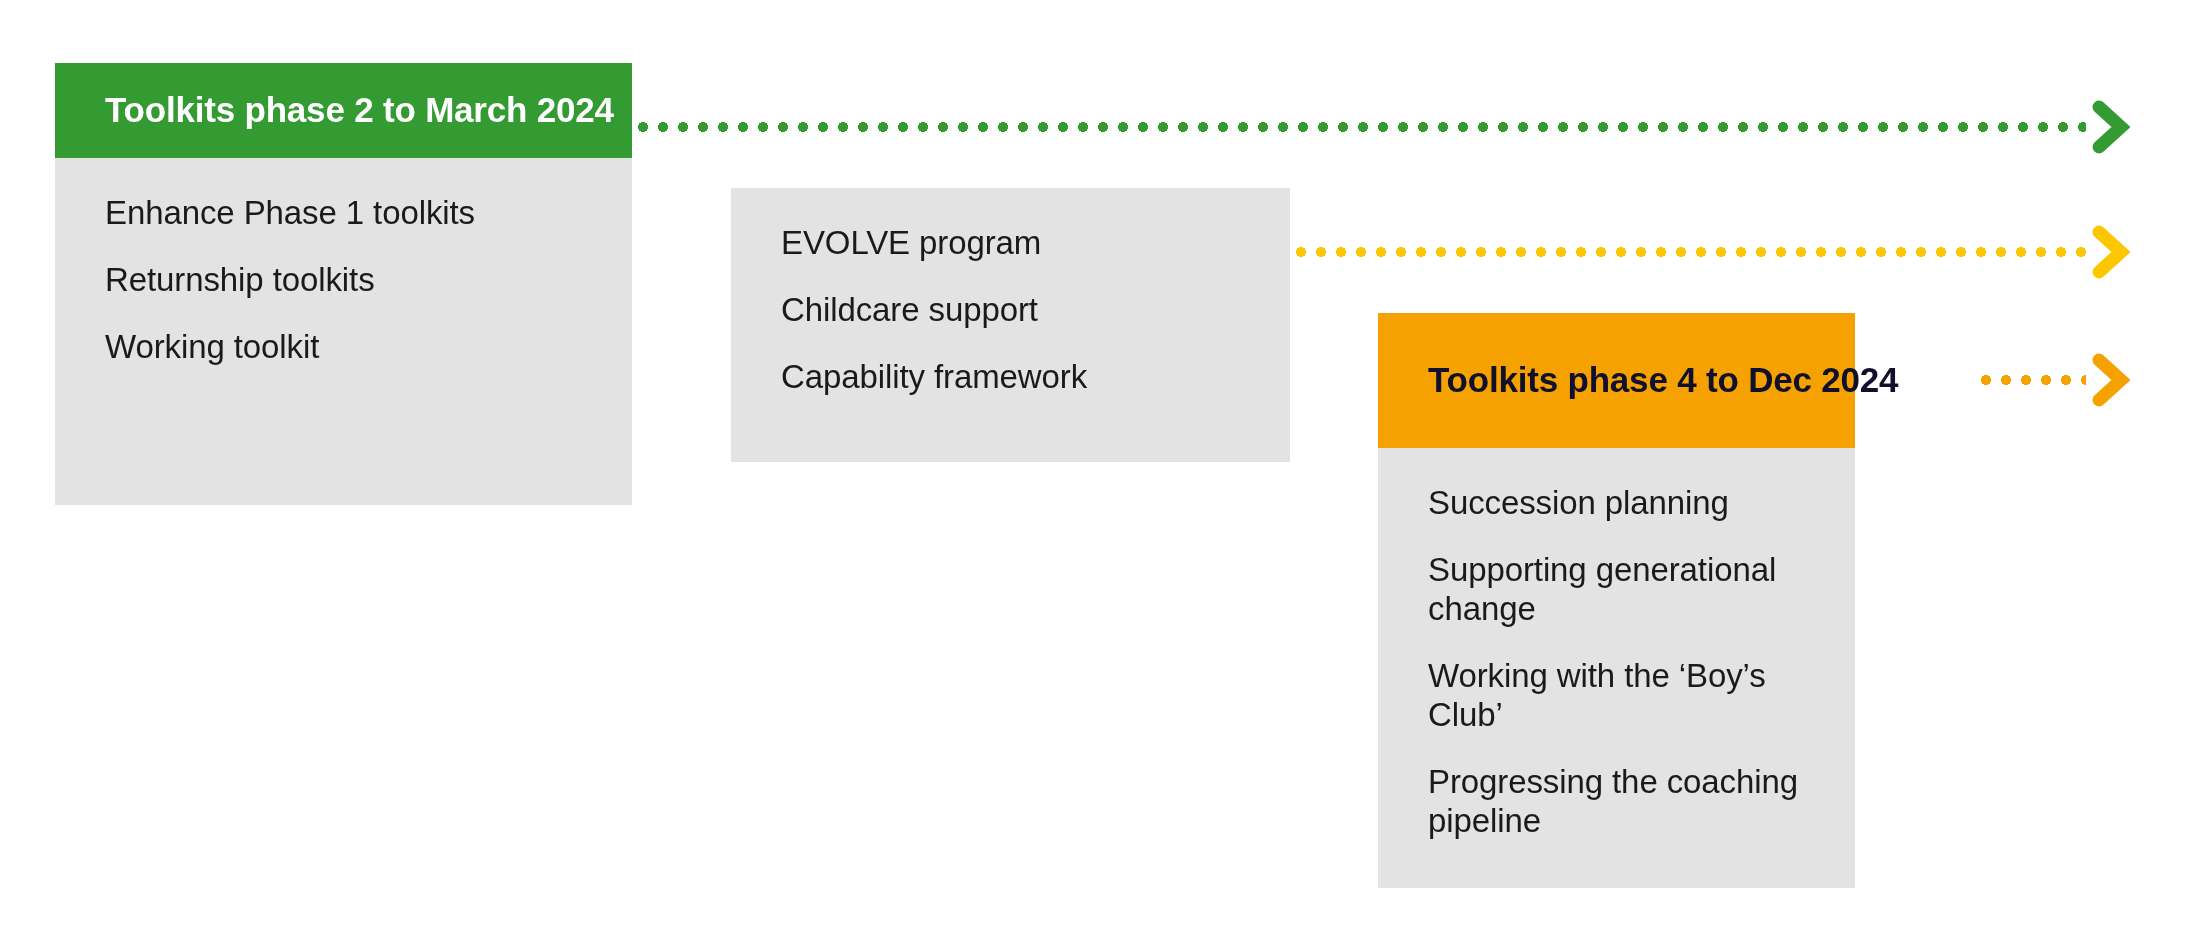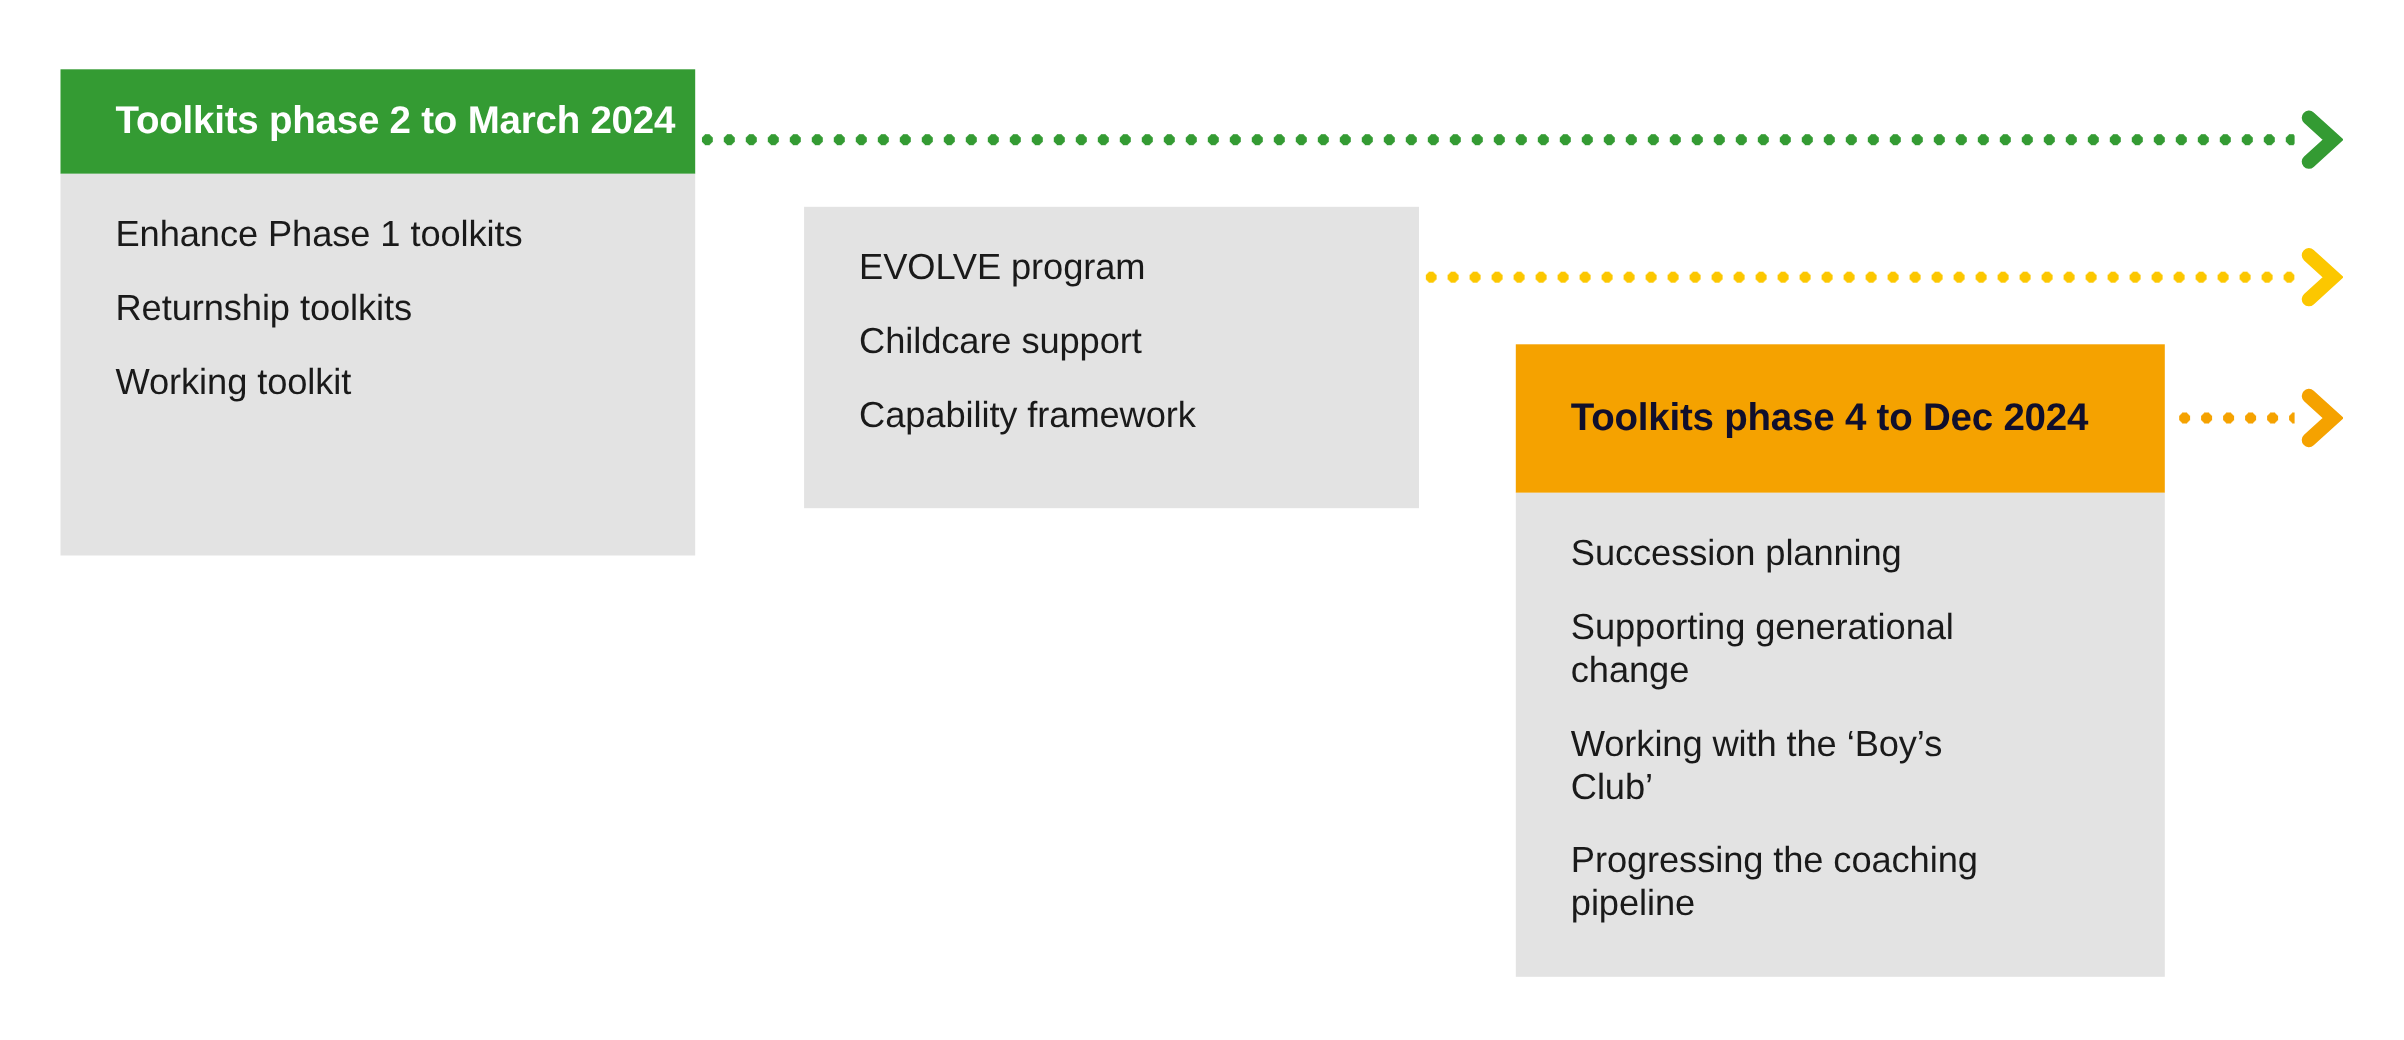--- a/index.html
+++ b/index.html
@@ -84,21 +84,21 @@
     color: #100f2c;
   }
   #card-phase-3 .phase-body {
     height: 274px;
     margin-left: 14px;
   }
 
   #card-phase-4 {
     left: 1378px;
     top: 313px;
-    width: 590px;
+    width: 477px;
   }
   #card-phase-4 .phase-header {
     height: 135px;
     background: #F5A200;
     color: #100f2c;
   }
   #card-phase-4 .phase-body {
     height: 440px;
   }
   #card-phase-4 .phase-item {

